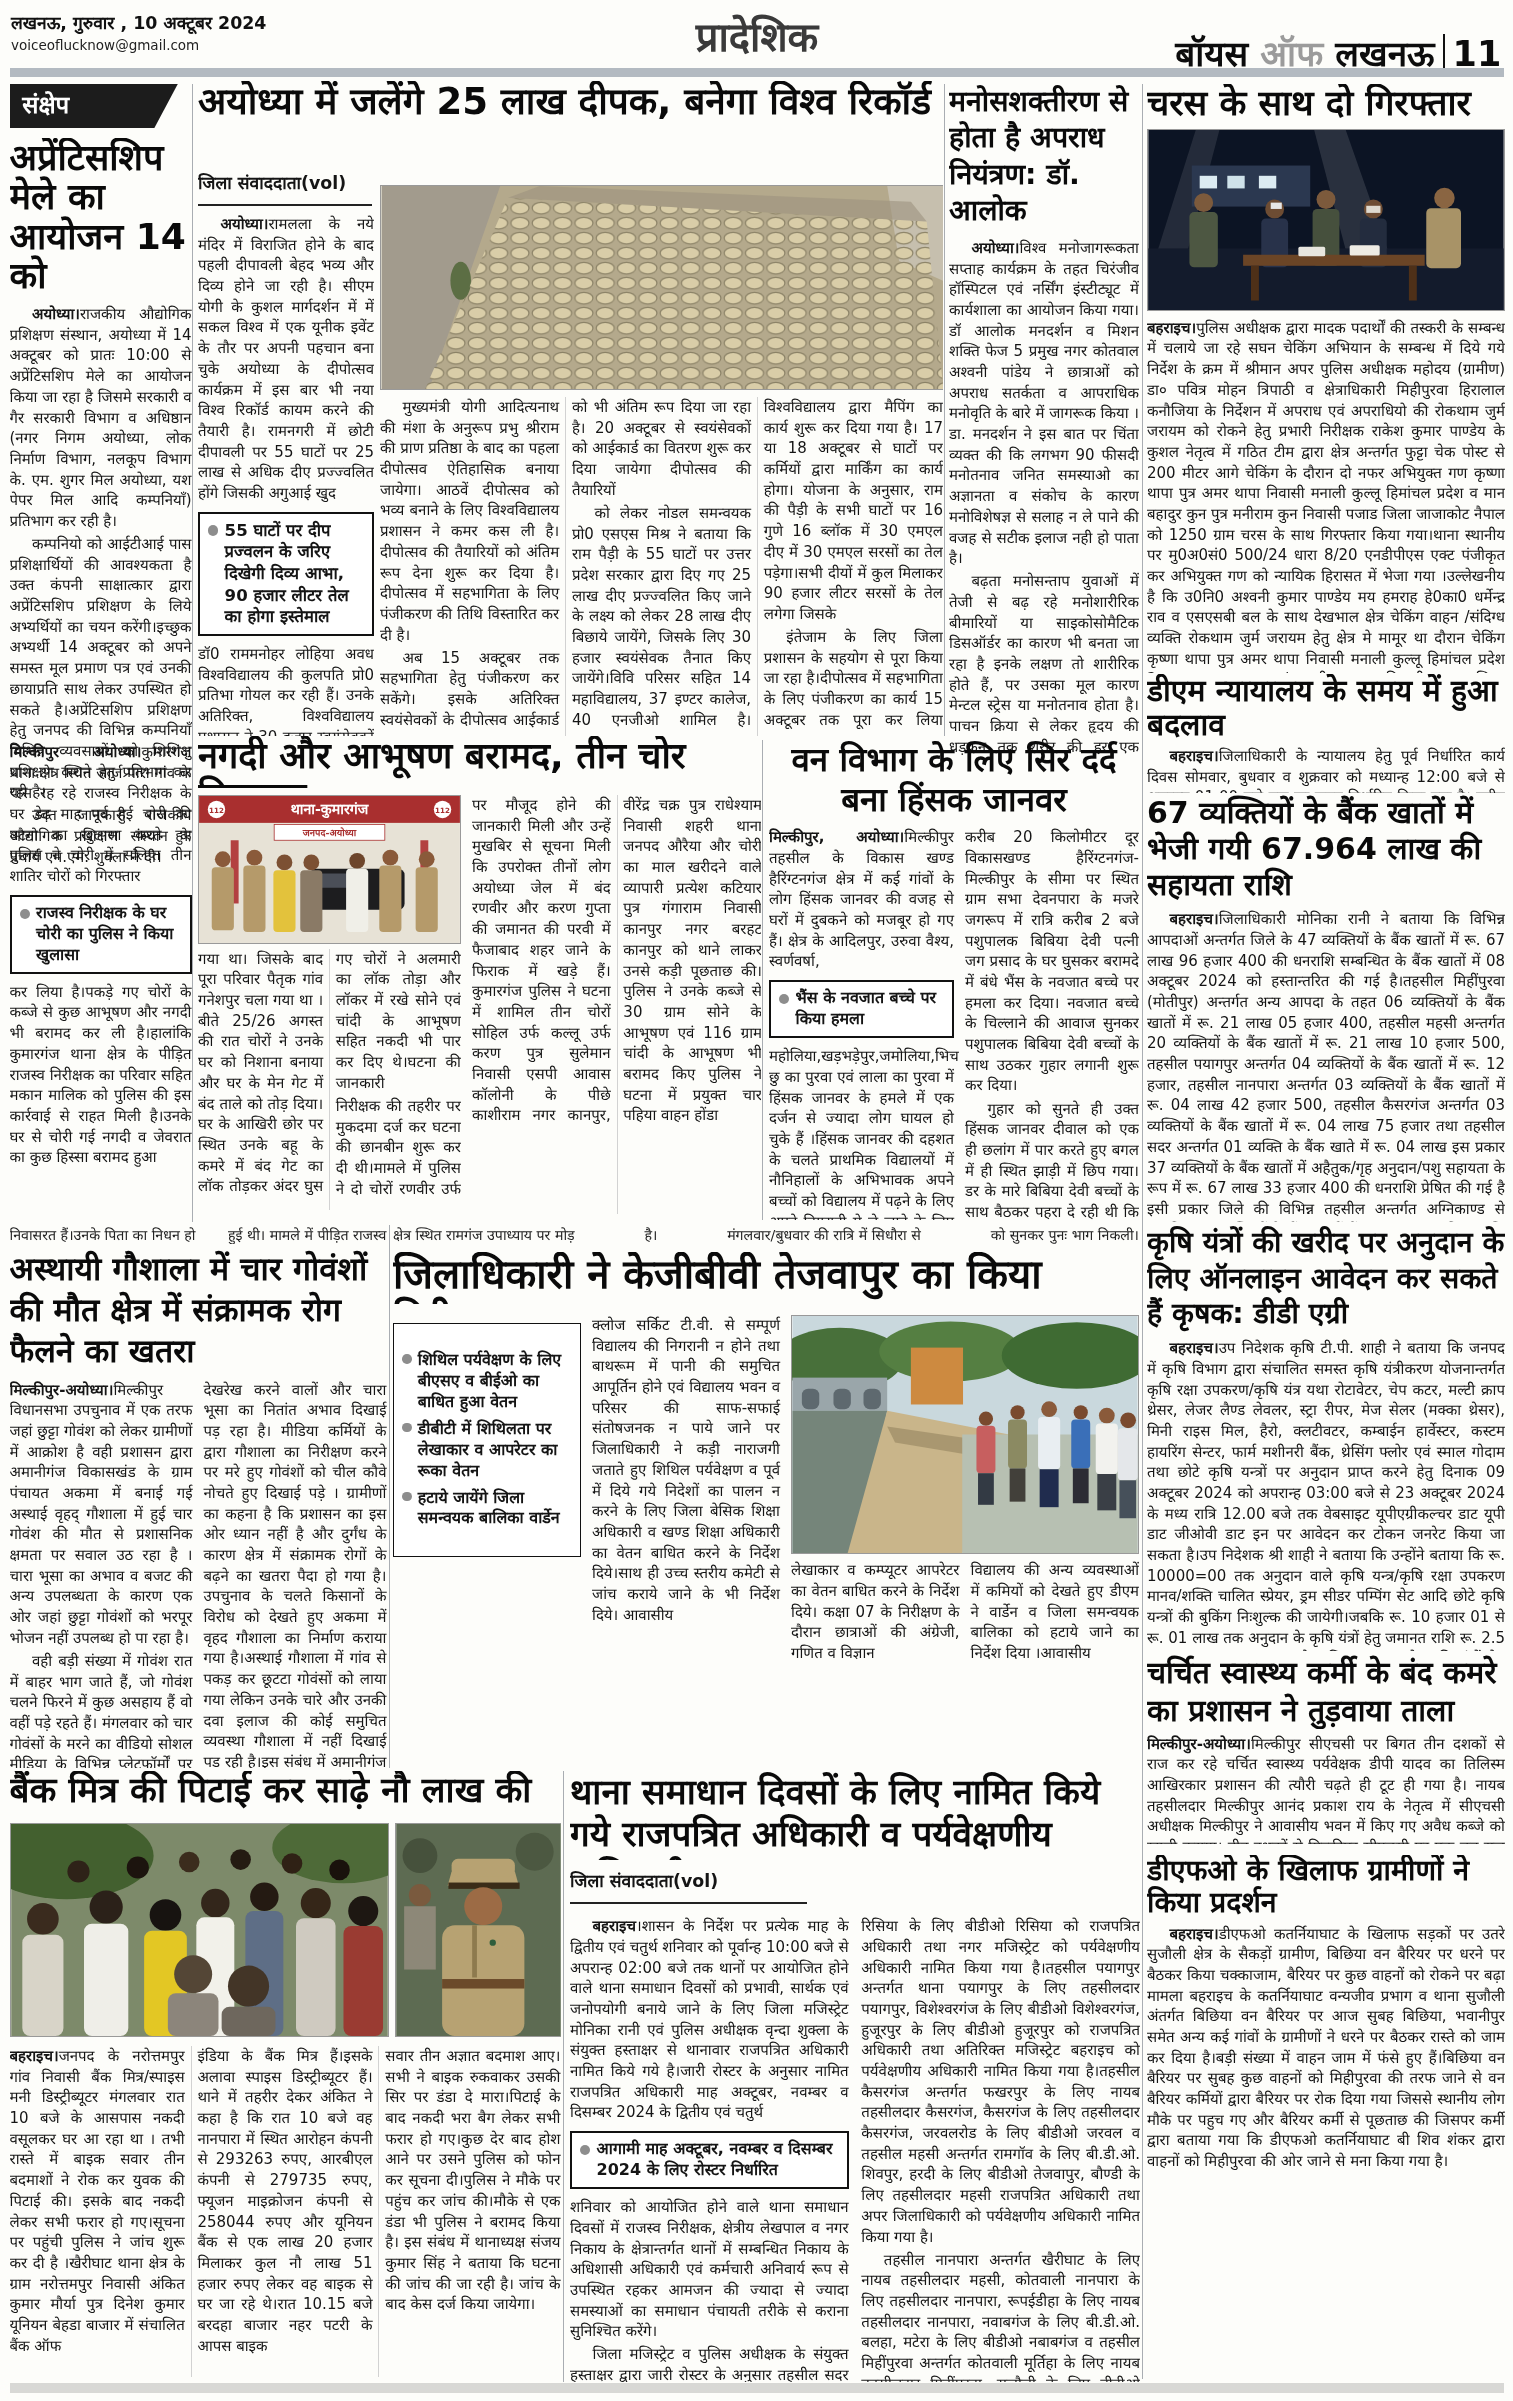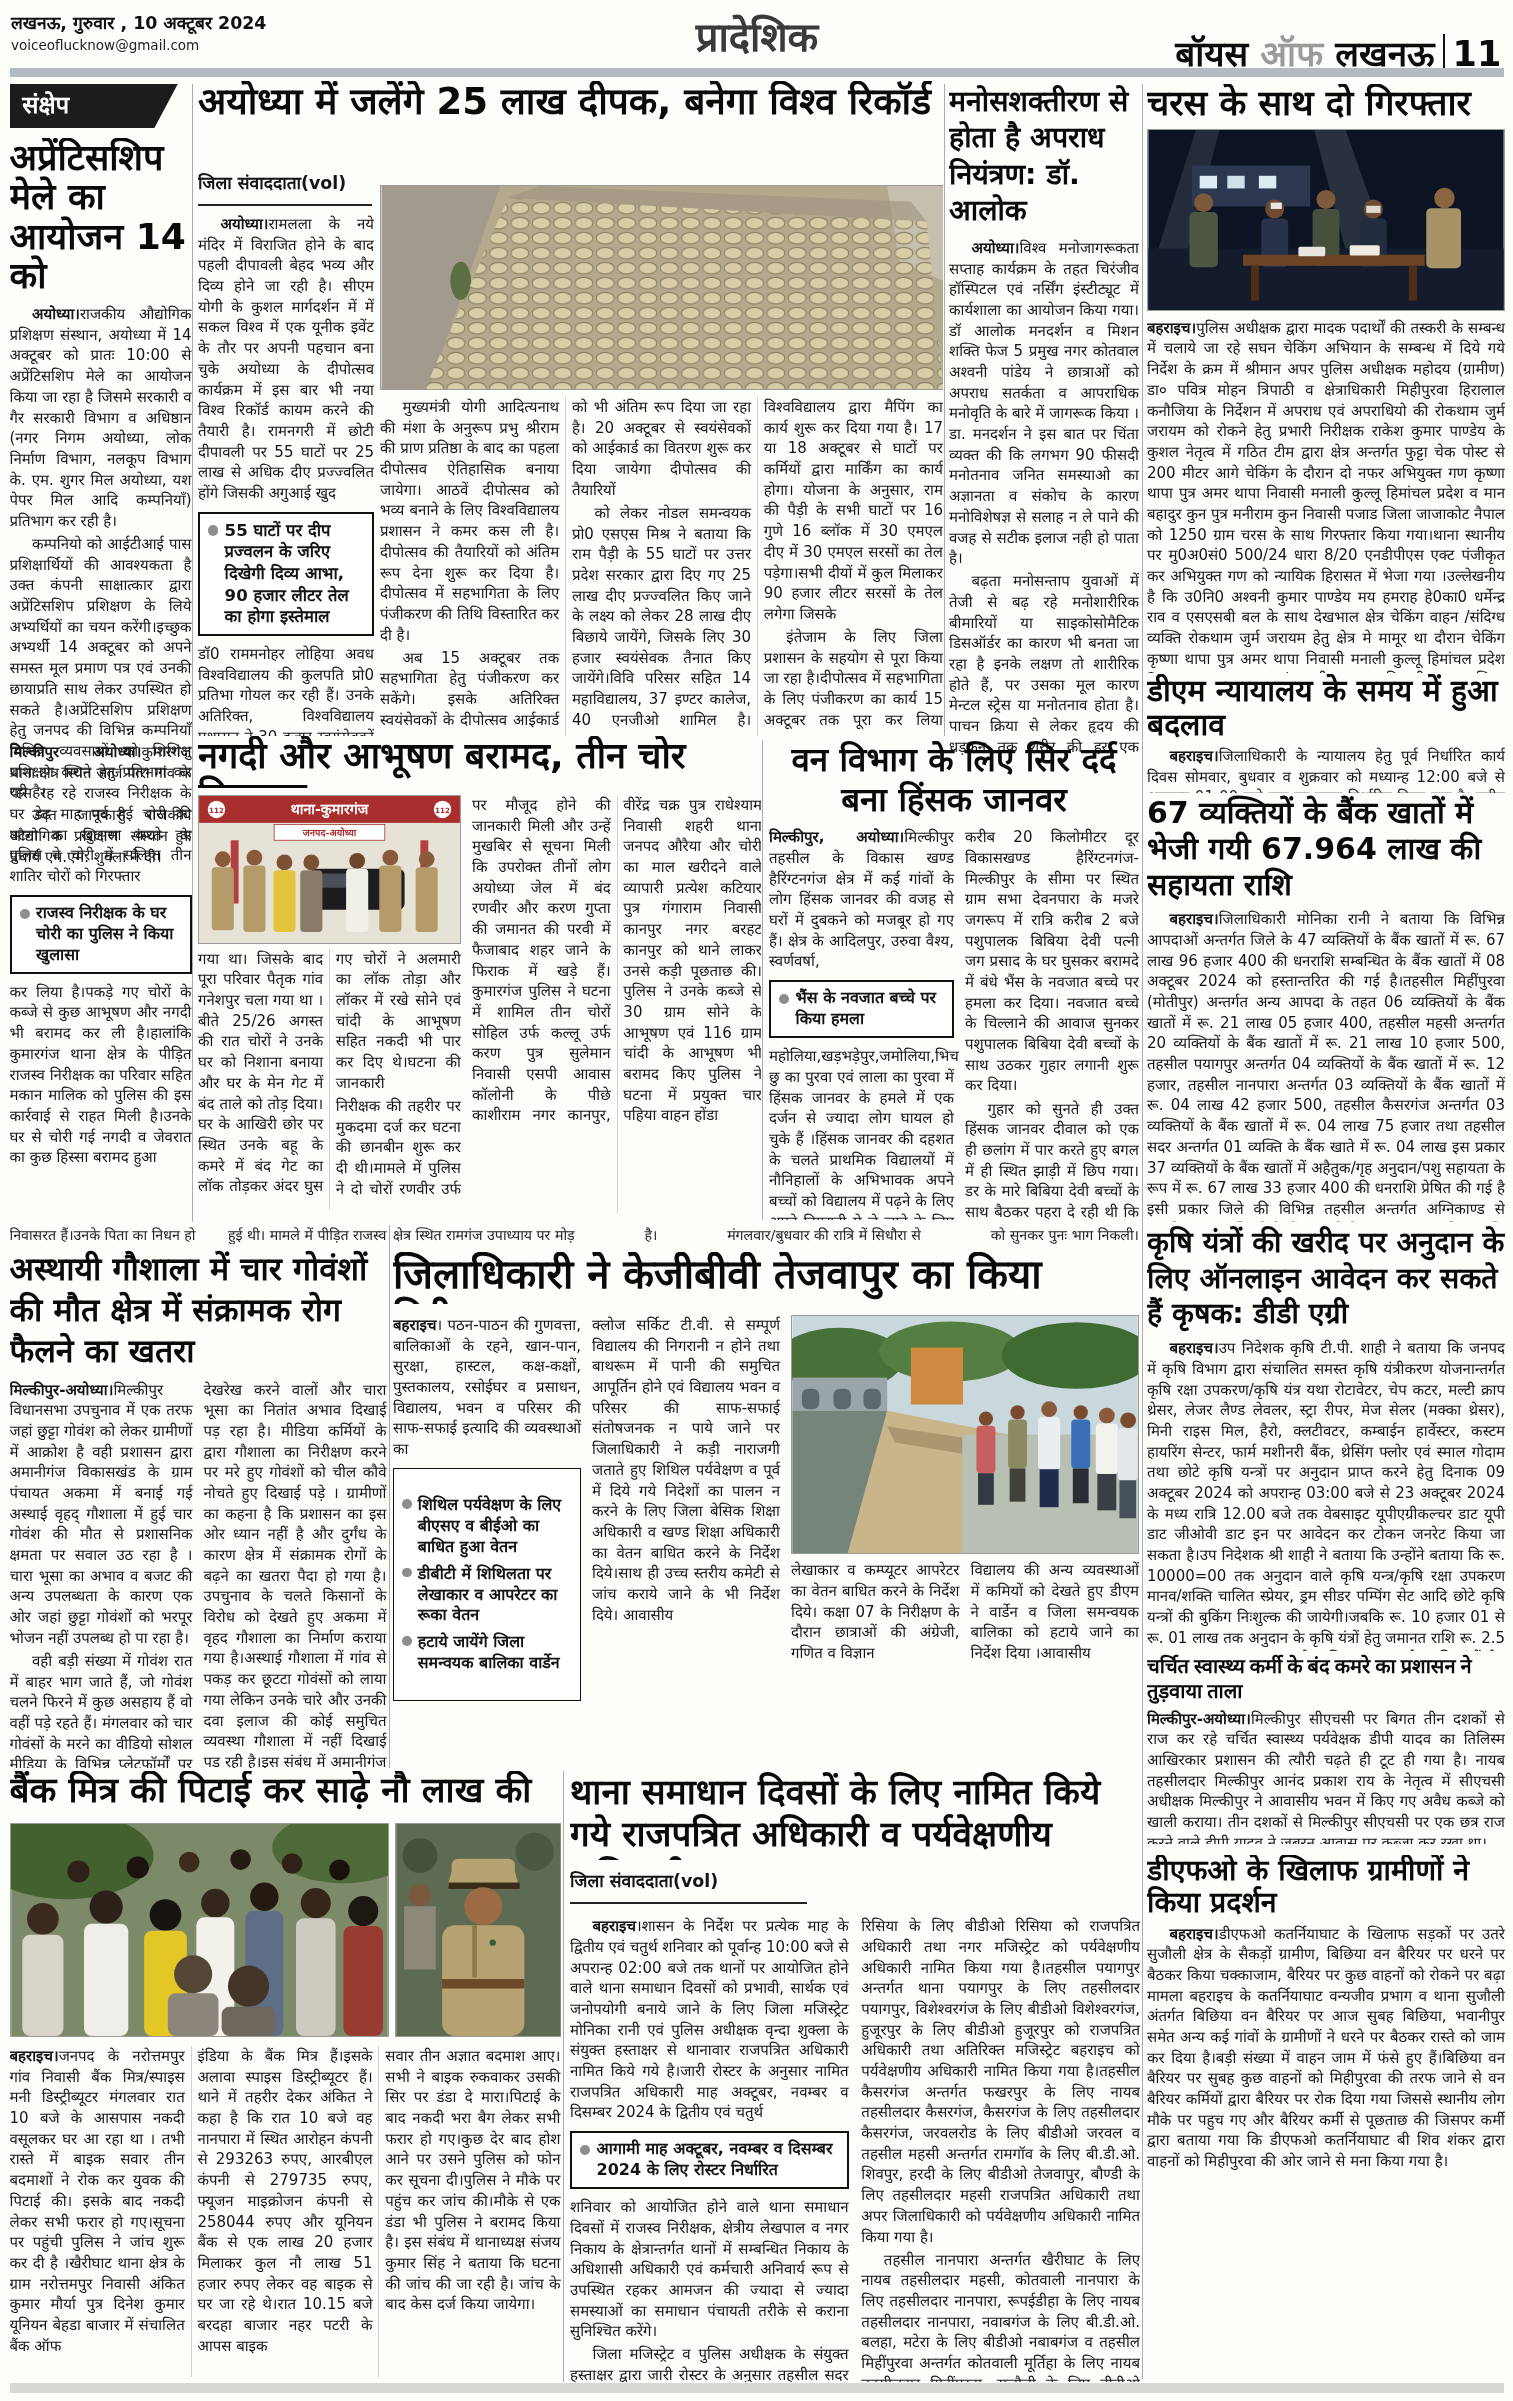--- a/index.html
+++ b/index.html
@@ -187,21 +187,21 @@
   </div>
 
   <div class="abs clip" id="krishi" style="left:1147px;top:1225px;width:358px;height:426px;">
     <div class="headline" style="font-size:28.5px;line-height:1.25;">कृषि यंत्रों की खरीद पर अनुदान के लिए ऑनलाइन आवेदन कर सकते हैं कृषक: डीडी एग्री</div>
     <div class="body-sm" style="margin-top:6.3px;">
       <p class="para indent"><b class="dl">बहराइच।</b><span>उप निदेशक कृषि टी.पी. शाही ने बताया कि जनपद में कृषि विभाग द्वारा संचालित समस्त कृषि यंत्रीकरण योजनान्तर्गत कृषि रक्षा उपकरण/कृषि यंत्र यथा रोटावेटर, चेप कटर, मल्टी क्राप थ्रेसर, लेजर लैण्ड लेवलर, स्ट्रा रीपर, मेज सेलर (मक्का थ्रेसर), मिनी राइस मिल, हैरो, क्लटीवटर, कम्बाईन हार्वेस्टर, कस्टम हायरिंग सेन्टर, फार्म मशीनरी बैंक, थ्रेसिंग फ्लोर एवं स्माल गोदाम तथा छोटे कृषि यन्त्रों पर अनुदान प्राप्त करने हेतु दिनाक 09 अक्टूबर 2024 को अपरान्ह 03:00 बजे से 23 अक्टूबर 2024 के मध्य रात्रि 12.00 बजे तक वेबसाइट यूपीएग्रीकल्चर डाट यूपी डाट जीओवी डाट इन पर आवेदन कर टोकन जनरेट किया जा सकता है।उप निदेशक श्री शाही ने बताया कि उन्होंने बताया कि रू. 10000=00 तक अनुदान वाले कृषि यन्त्र/कृषि रक्षा उपकरण मानव/शक्ति चालित स्प्रेयर, ड्रम सीडर पम्पिंग सेट आदि छोटे कृषि यन्त्रों की बुकिंग निःशुल्क की जायेगी।जबकि रू. 10 हजार 01 से रू. 01 लाख तक अनुदान के कृषि यंत्रों हेतु जमानत राशि रू. 2.5 हजार तथा रू. 01 लाख से अधिक अनुदान के कृषि यंत्रों हेतु जमानत की धनराशि रू. 05 हजार निर्धारित है।आवेदन के समय ही कृषक को यंत्रवार निर्धारित जमानत धनराशि ऑनलाइन जमा करनी होगी।लक्ष्य अवशेष न रहने पर एवं ई-लाटरी में चयनित न होने वाले संबंधित किसानों को जमानत धनराशि वापस कर दी जाएगी तथा लक्ष्य से अधिक आवेदन प्राप्त होने पर लाभार्थी का चयन ई-लाटरी के माध्यम से किया जाएगा।</span></p>
     </div>
   </div>
 
   <div class="abs clip" id="swasthya" style="left:1147px;top:1654px;width:358px;height:190px;">
-    <div class="headline" style="font-size:20px;line-height:1.25;font-family:Liberation Serif, serif;">चर्चित स्वास्थ्य कर्मी के बंद कमरे का प्रशासन ने तुड़वाया ताला</div>
+    <div class="headline" style="font-size:30px;line-height:1.25;">चर्चित स्वास्थ्य कर्मी के बंद कमरे का प्रशासन ने तुड़वाया ताला</div>
     <div class="body-sm" style="margin-top:4.7px;">
       <p class="para"><b class="dl">मिल्कीपुर-अयोध्या।</b><span>मिल्कीपुर सीएचसी पर बिगत तीन दशकों से राज कर रहे चर्चित स्वास्थ्य पर्यवेक्षक डीपी यादव का तिलिस्म आखिरकार प्रशासन की त्यौरी चढ़ते ही टूट ही गया है। नायब तहसीलदार मिल्कीपुर आनंद प्रकाश राय के नेतृत्व में सीएचसी अधीक्षक मिल्कीपुर ने आवासीय भवन में किए गए अवैध कब्जे को खाली कराया। तीन दशकों से मिल्कीपुर सीएचसी पर एक छत्र राज करने वाले डीपी यादव ने जबरन आवास पर कब्जा कर रखा था।</span></p>
     </div>
   </div>
 
   <div class="abs clip" id="dfo" style="left:1147px;top:1847px;width:358px;height:532px;">
     <div class="headline" style="font-size:28.5px;margin-top:8px;">डीएफओ के खिलाफ ग्रामीणों ने किया प्रदर्शन</div>
     <div class="body-sm" style="margin-top:4.7px;">
       <p class="para indent"><b class="dl">बहराइच।</b><span>डीएफओ कतर्नियाघाट के खिलाफ सड़कों पर उतरे सुजौली क्षेत्र के सैकड़ों ग्रामीण, बिछिया वन बैरियर पर धरने पर बैठकर किया चक्काजाम, बैरियर पर कुछ वाहनों को रोकने पर बढ़ा मामला बहराइच के कतर्नियाघाट वन्यजीव प्रभाग व थाना सुजौली अंतर्गत बिछिया वन बैरियर पर आज सुबह बिछिया, भवानीपुर समेत अन्य कई गांवों के ग्रामीणों ने धरने पर बैठकर रास्ते को जाम कर दिया है।बड़ी संख्या में वाहन जाम में फंसे हुए हैं।बिछिया वन बैरियर पर सुबह कुछ वाहनों को मिहीपुरवा की तरफ जाने से वन बैरियर कर्मियों द्वारा बैरियर पर रोक दिया गया जिससे स्थानीय लोग मौके पर पहुच गए और बैरियर कर्मी से पूछताछ की जिसपर कर्मी द्वारा बताया गया कि डीएफओ कतर्नियाघाट बी शिव शंकर द्वारा वाहनों को मिहीपुरवा की ओर जाने से मना किया गया है।</span></p>
     </div>
@@ -316,21 +316,20 @@
   <div class="abs clip" id="kgbv" style="left:393px;top:1225px;width:746px;height:543px;">
     <div class="tails">
       <span>क्षेत्र स्थित रामगंज उपाध्याय पर मोड़</span>
       <span>है।</span>
       <span>मंगलवार/बुधवार की रात्रि में सिधौरा से</span>
       <span>को सुनकर पुनः भाग निकली।</span>
     </div>
     <div class="headline" style="font-size:40px;margin-top:8px;height:52px;">जिलाधिकारी ने केजीबीवी तेजवापुर का किया निरीक्षण</div>
     <div style="display:flex;gap:11px;margin-top:11px;">
       <div class="body-sm" style="width:188px;flex:none;">
-        <p class="para"><b class="dl">बहराइच</b><span>। पठन-पाठन की गुणवत्ता, बालिकाओं के रहने, खान-पान, सुरक्षा, हास्टल, कक्ष-कक्षों, पुस्तकालय, रसोईघर व प्रसाधन, विद्यालय, भवन व परिसर की साफ-सफाई इत्यादि की व्यवस्थाओं का</span></p>
         <ul class="bx" style="margin:8px 0 0;padding:20px 8px;">
             <li class="bx-li">शिथिल पर्यवेक्षण के लिए बीएसए व बीईओ का बाधित हुआ वेतन</li>
             <li class="bx-li">डीबीटी में शिथिलता पर लेखाकार व आपरेटर का रूका वेतन</li>
             <li class="bx-li">हटाये जायेंगे जिला समन्वयक बालिका वार्डेन</li>
           </ul>
       </div>
       <div class="body-sm" style="width:188px;flex:none;">
         <p class="para">क्लोज सर्किट टी.वी. से सम्पूर्ण विद्यालय की निगरानी न होने तथा बाथरूम में पानी की समुचित आपूर्तिन होने एवं विद्यालय भवन व परिसर की साफ-सफाई संतोषजनक न पाये जाने पर जिलाधिकारी ने कड़ी नाराजगी जताते हुए शिथिल पर्यवेक्षण व पूर्व में दिये गये निदेशों का पालन न करने के लिए जिला बेसिक शिक्षा अधिकारी व खण्ड शिक्षा अधिकारी का वेतन बाधित करने के निर्देश दिये।साथ ही उच्च स्तरीय कमेटी से जांच कराये जाने के भी निर्देश दिये। आवासीय</p>
       </div>
       <div style="flex:1;">

